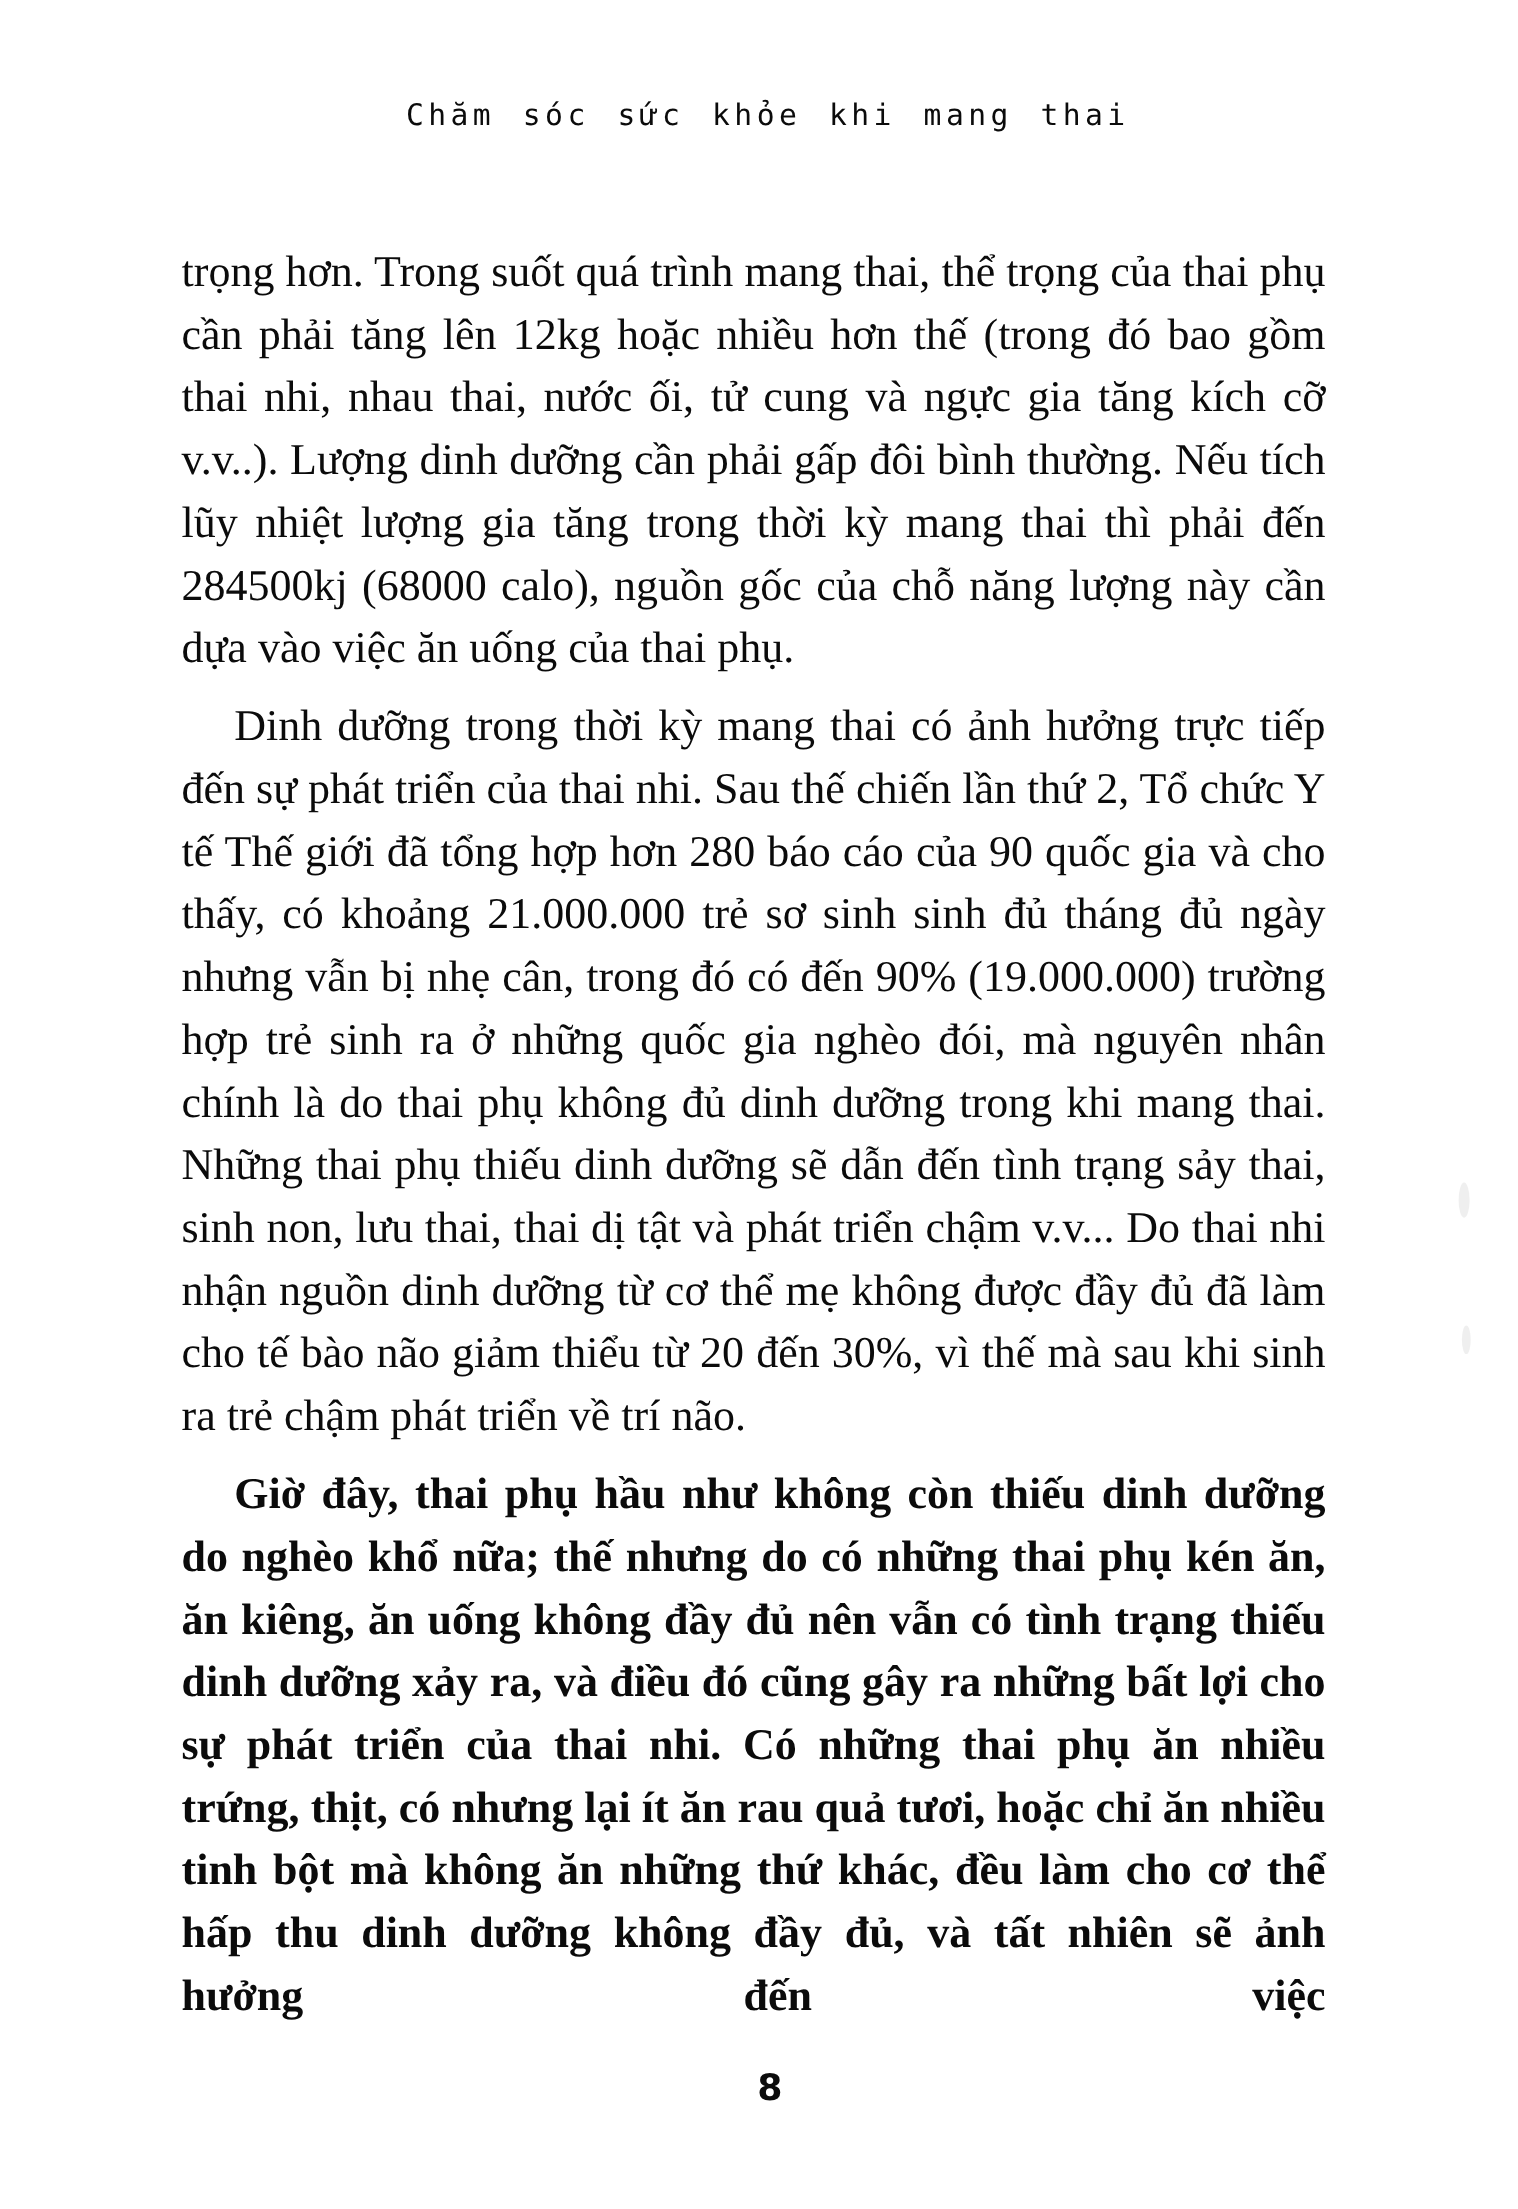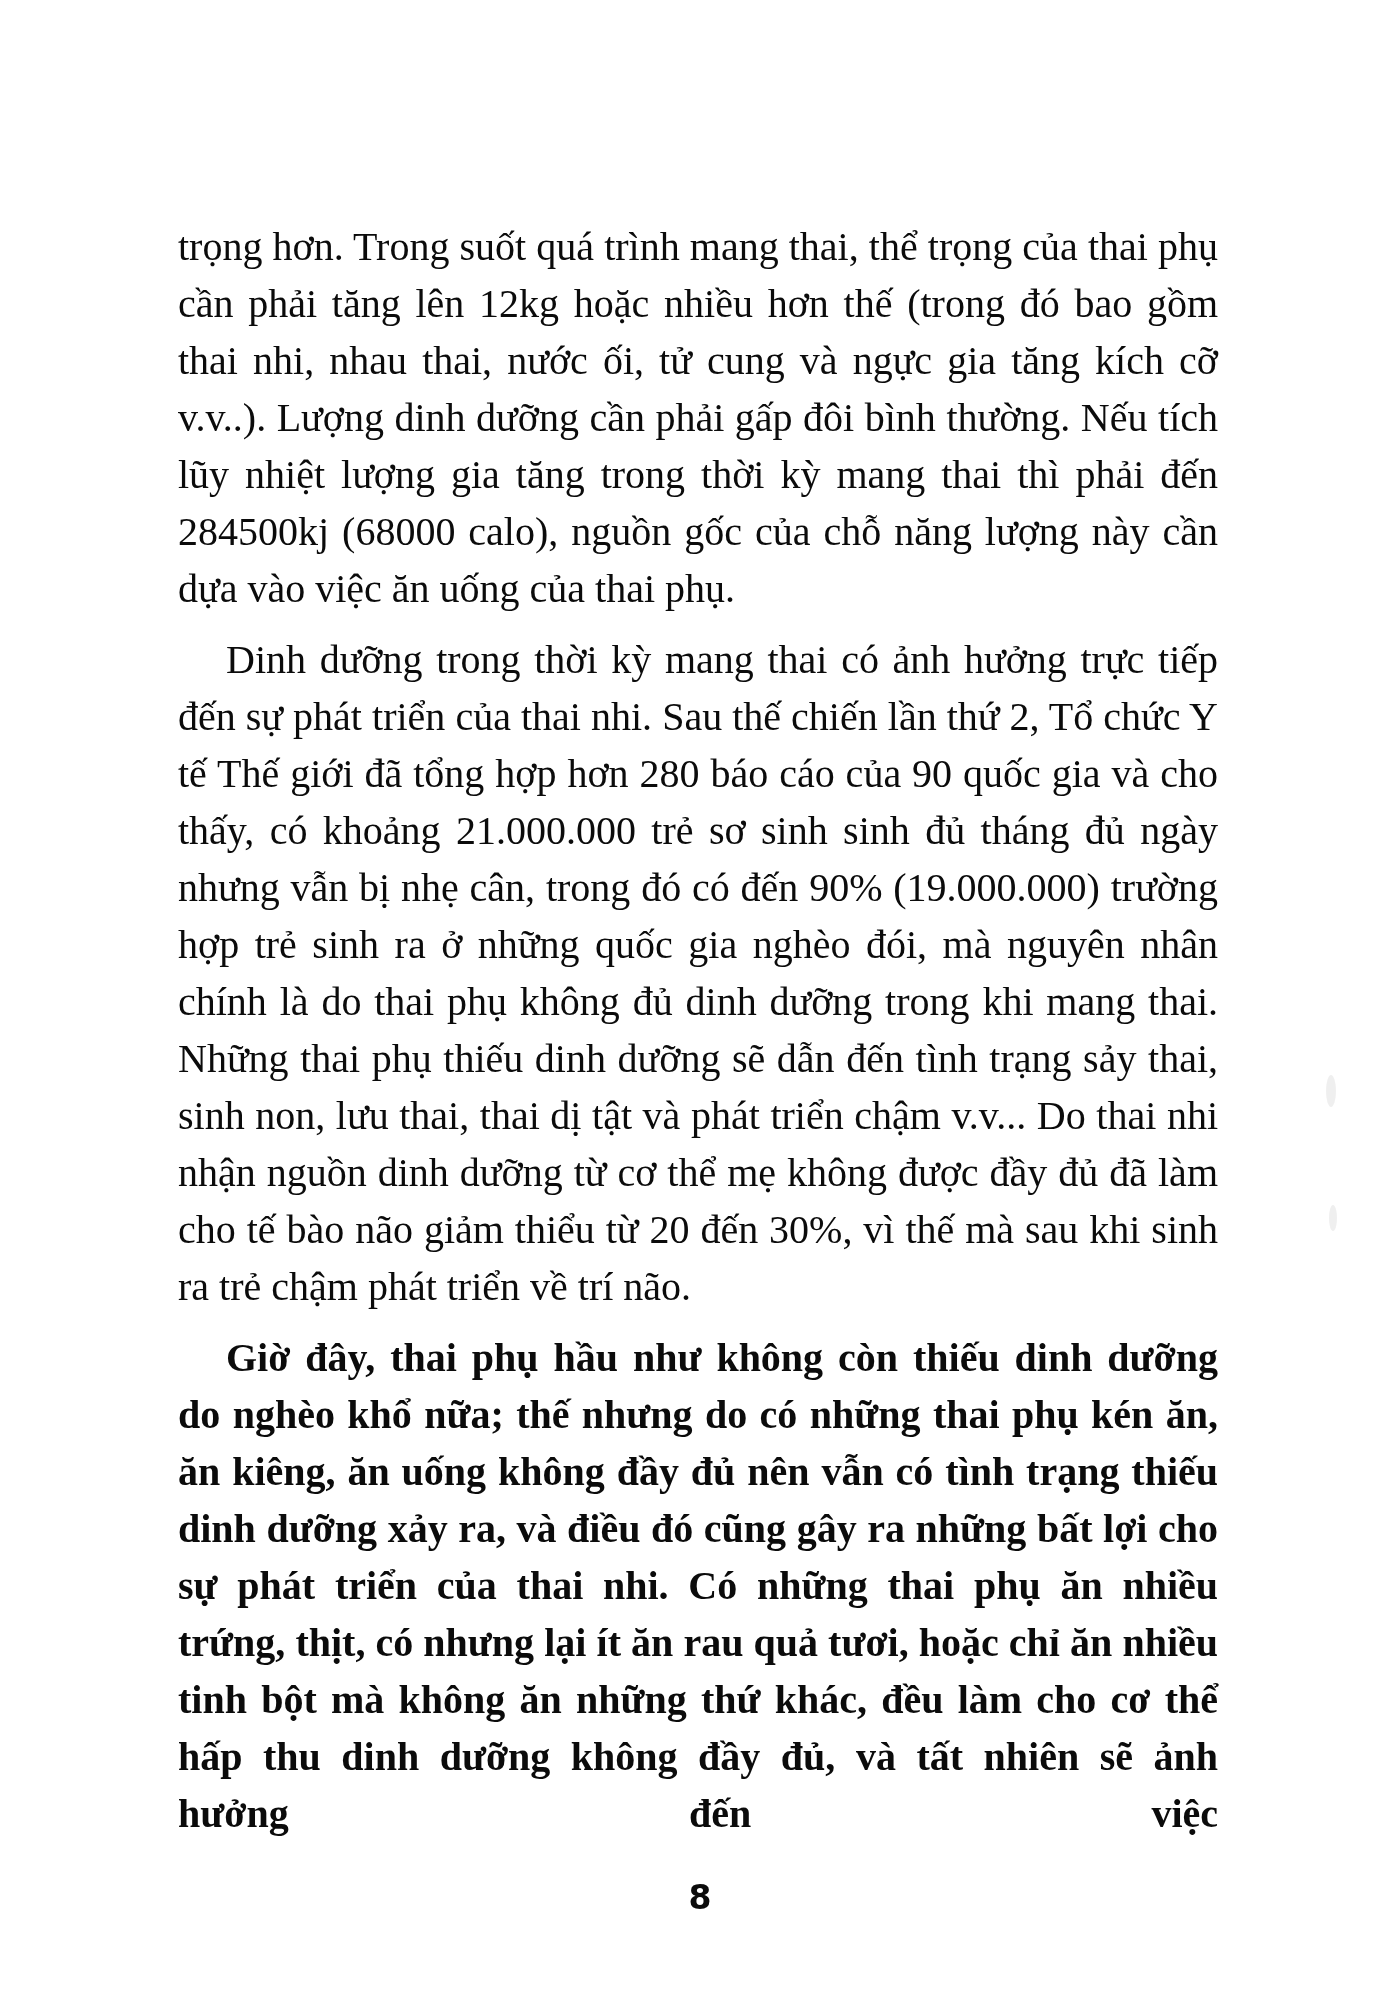--- a/index.html
+++ b/index.html
@@ -26,21 +26,21 @@
     font-size: 27px;
     font-weight: normal;
     letter-spacing: 4px;
     word-spacing: 5px;
     white-space: nowrap;
     color: #0b0b0b;
   }
   .body-text {
     position: absolute;
     top: 218px;
-    left: 178px;
+    left: 165px;
     width: 1040px;
     font-size: 40px;
     line-height: 57px;
     text-align: justify;
     color: #0b0b0b;
   }
   .body-text p {
     margin: 0;
     padding: 0;
   }
@@ -71,20 +71,21 @@
     border-radius: 50%;
   }
   .scan-artifact.a1 { left: 1326px; top: 1075px; width: 10px; height: 32px; }
   .scan-artifact.a2 { left: 1329px; top: 1205px; width: 8px;  height: 26px; }
 </style>
 </head>
 <body>
 
 <div class="page">
 
+  <div class="running-header">Chăm sóc sức khỏe khi mang thai</div>
 
   <div class="body-text">
     <p>trọng hơn. Trong suốt quá trình mang thai, thể trọng của thai phụ cần phải tăng lên 12kg hoặc nhiều hơn thế (trong đó bao gồm thai nhi, nhau thai, nước ối, tử cung và ngực gia tăng kích cỡ v.v..). Lượng dinh dưỡng cần phải gấp đôi bình thường. Nếu tích lũy nhiệt lượng gia tăng trong thời kỳ mang thai thì phải đến 284500kj (68000 calo), nguồn gốc của chỗ năng lượng này cần dựa vào việc ăn uống của thai phụ.</p>
     <p class="p-indent">Dinh dưỡng trong thời kỳ mang thai có ảnh hưởng trực tiếp đến sự phát triển của thai nhi. Sau thế chiến lần thứ 2, Tổ chức Y tế Thế giới đã tổng hợp hơn 280 báo cáo của 90 quốc gia và cho thấy, có khoảng 21.000.000 trẻ sơ sinh sinh đủ tháng đủ ngày nhưng vẫn bị nhẹ cân, trong đó có đến 90% (19.000.000) trường hợp trẻ sinh ra ở những quốc gia nghèo đói, mà nguyên nhân chính là do thai phụ không đủ dinh dưỡng trong khi mang thai. Những thai phụ thiếu dinh dưỡng sẽ dẫn đến tình trạng sảy thai, sinh non, lưu thai, thai dị tật và phát triển chậm v.v... Do thai nhi nhận nguồn dinh dưỡng từ cơ thể mẹ không được đầy đủ đã làm cho tế bào não giảm thiểu từ 20 đến 30%, vì thế mà sau khi sinh ra trẻ chậm phát triển về trí não.</p>
     <p class="p-indent p-continued">Giờ đây, thai phụ hầu như không còn thiếu dinh dưỡng do nghèo khổ nữa; thế nhưng do có những thai phụ kén ăn, ăn kiêng, ăn uống không đầy đủ nên vẫn có tình trạng thiếu dinh dưỡng xảy ra, và điều đó cũng gây ra những bất lợi cho sự phát triển của thai nhi. Có những thai phụ ăn nhiều trứng, thịt, có nhưng lại ít ăn rau quả tươi, hoặc chỉ ăn nhiều tinh bột mà không ăn những thứ khác, đều làm cho cơ thể hấp thu dinh dưỡng không đầy đủ, và tất nhiên sẽ ảnh hưởng đến việc</p>
   </div>
 
   <div class="page-number">8</div>
 
   <div class="scan-artifact a1"></div>

